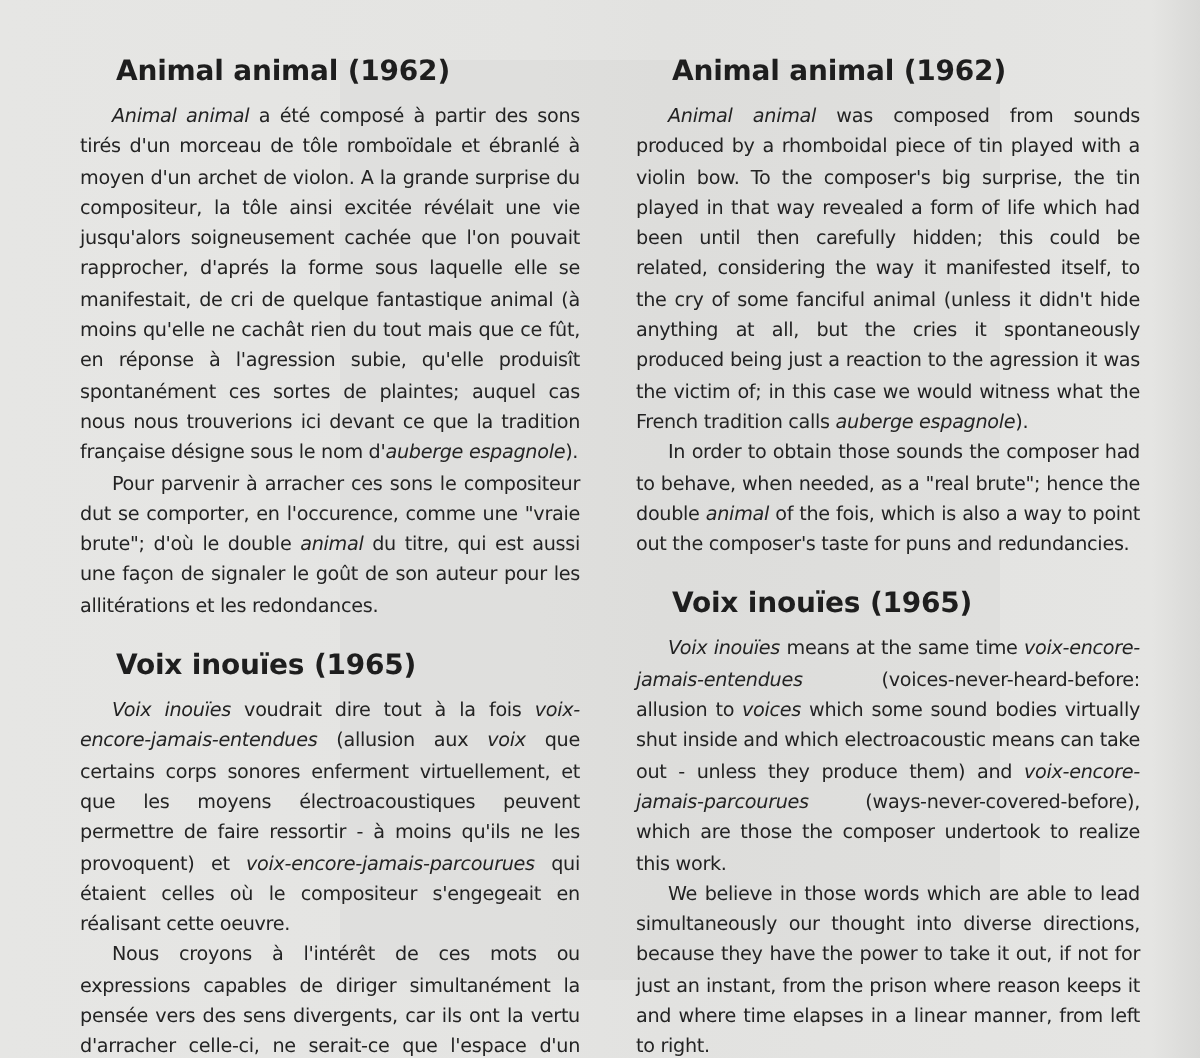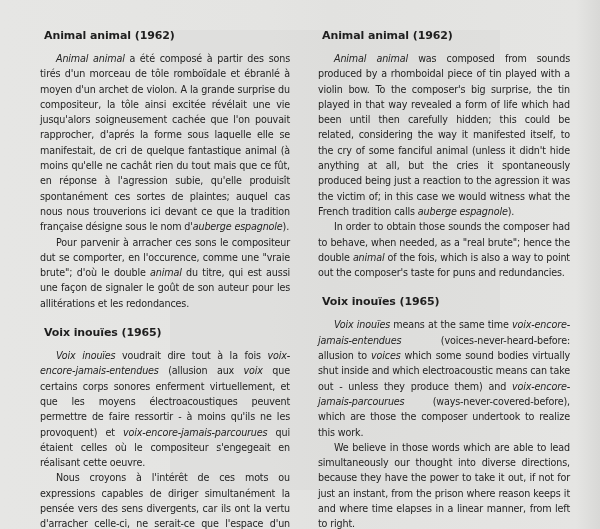--- a/index.html
+++ b/index.html
@@ -14,21 +14,21 @@
     position: absolute; left: 170px; top: 30px; width: 330px; height: 460px;
     background: rgba(200,200,198,0.18);
   }
   .col {
     position: absolute; top: 29px;
     font-size: 9.6px; line-height: 15.3px;
   }
   .col.left { left: 40px; width: 250px; }
   .col.right { left: 318px; width: 252px; }
   h3 {
-    margin: 0 0 8px 4px; font-size: 11px; font-weight: bold;
+    margin: 0 0 8px 18px; font-size: 14px; font-weight: bold;
     line-height: 14px; color: #1e1e1e; letter-spacing: -0.1px;
   }
   p { margin: 0; text-align: justify; text-indent: 16px; letter-spacing: -0.15px; }
   p.gap { margin-bottom: 15px; }
   i { }
 </style>
 </head>
 <body>
 
 <div class="bleed"></div>

